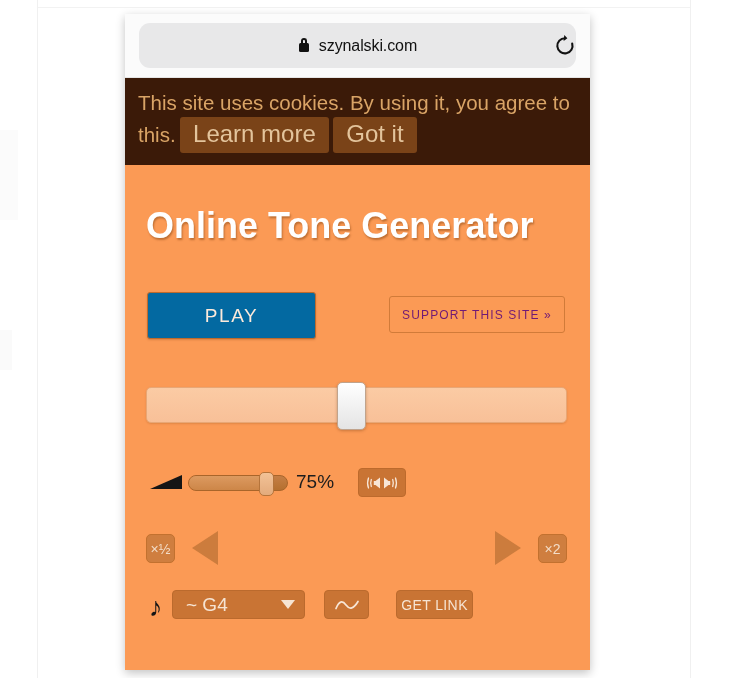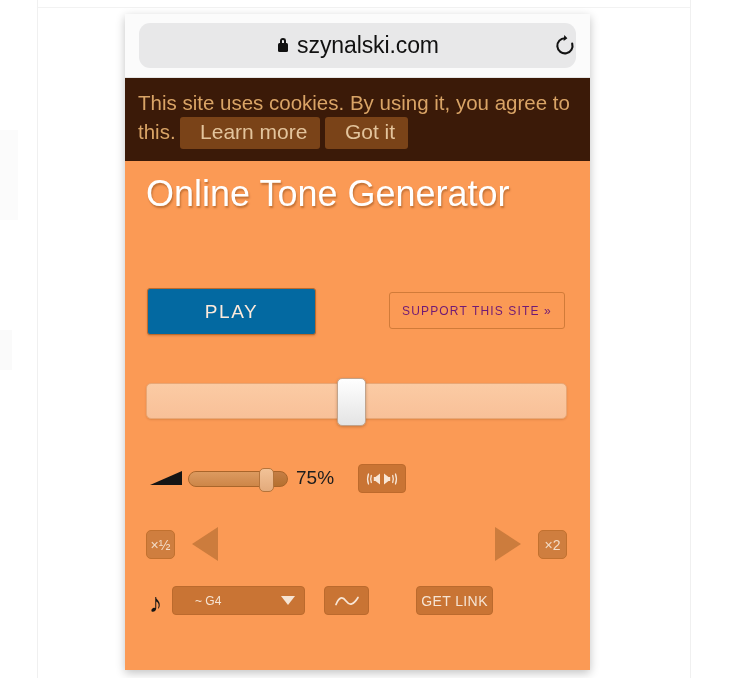--- a/index.html
+++ b/index.html
@@ -113,21 +113,21 @@
     left: 3.5px;
     top: 0.5px;
     width: 6px;
     height: 7px;
     border: 2px solid #111;
     border-bottom: none;
     border-radius: 4px 4px 0 0;
     box-sizing: border-box;
   }
   .url-text {
-    font-size: 23px;
+    font-size: 16px;
     color: #111;
     letter-spacing: -0.1px;
   }
   .reload-btn {
     position: absolute;
     right: 10px;
     top: 50%;
     transform: translateY(-50%);
     width: 30px;
     height: 30px;
@@ -147,44 +147,44 @@
   .cookie-text {
     color: #d9a466;
     font-size: 20.5px;
     line-height: 29px;
     margin-top: 48px;
   }
   .cookie-btn {
     display: inline-block;
     background: #7a4318;
     color: #e3c49c;
-    font-size: 21px;
-    padding: 3px 13px 5px 20px;
+    font-size: 24px;
+    padding: 3px 13px 5px 13px;
     border-radius: 3px;
     vertical-align: baseline;
     cursor: pointer;
   }
 
   
   .app {
     position: relative;
     background: #fb9a55;
     height: 100%;
     padding: 0 21px;
     box-sizing: border-box;
   }
   .app-title {
     position: absolute;
     left: 21px;
-    top: 12px;
+    top: 40px;
     font-size: 36px;
     color: #ffffff;
     text-shadow: 1px 2px 2px rgba(120,60,10,0.45);
     white-space: nowrap;
-    font-weight: 400;
+    font-weight: 700;
   }
 
   .play-btn {
     position: absolute;
     left: 22px;
     top: 127px;
     width: 169px;
     height: 47px;
     background: #0369a1;
     border: 1px solid #bd6a2c;
@@ -398,24 +398,24 @@
   .note-select {
     position: absolute;
     left: 26px;
     top: 0px;
     width: 133px;
     height: 29px;
     background: #c97434;
     border: 1px solid #bb6a2d;
     border-radius: 4px;
     color: #f6e4d3;
-    font-size: 12px;
-    display: flex;
-    align-items: center;
-    padding-left: 22px;
+    font-size: 19px;
+    display: flex;
+    align-items: center;
+    padding-left: 13px;
     cursor: pointer;
     box-sizing: border-box;
   }
   .note-caret {
     position: absolute;
     right: 9px;
     top: 9px;
     width: 0; height: 0;
     border-style: solid;
     border-width: 9px 7px 0 7px;
@@ -446,21 +446,20 @@
     border: 1px solid #bb6a2d;
     border-radius: 4px;
     color: #f6e4d3;
     font-size: 14px;
     letter-spacing: 0.4px;
     display: flex;
     align-items: center;
     justify-content: center;
     cursor: pointer;
     box-sizing: border-box;
-    margin-left: 20px;
   }
 </style>
 </head>
 <body>
 
 <div id="root">
 
   <div class="bg-rule-top"></div>
   <div class="bg-rule left"></div>
   <div class="bg-rule right"></div>

